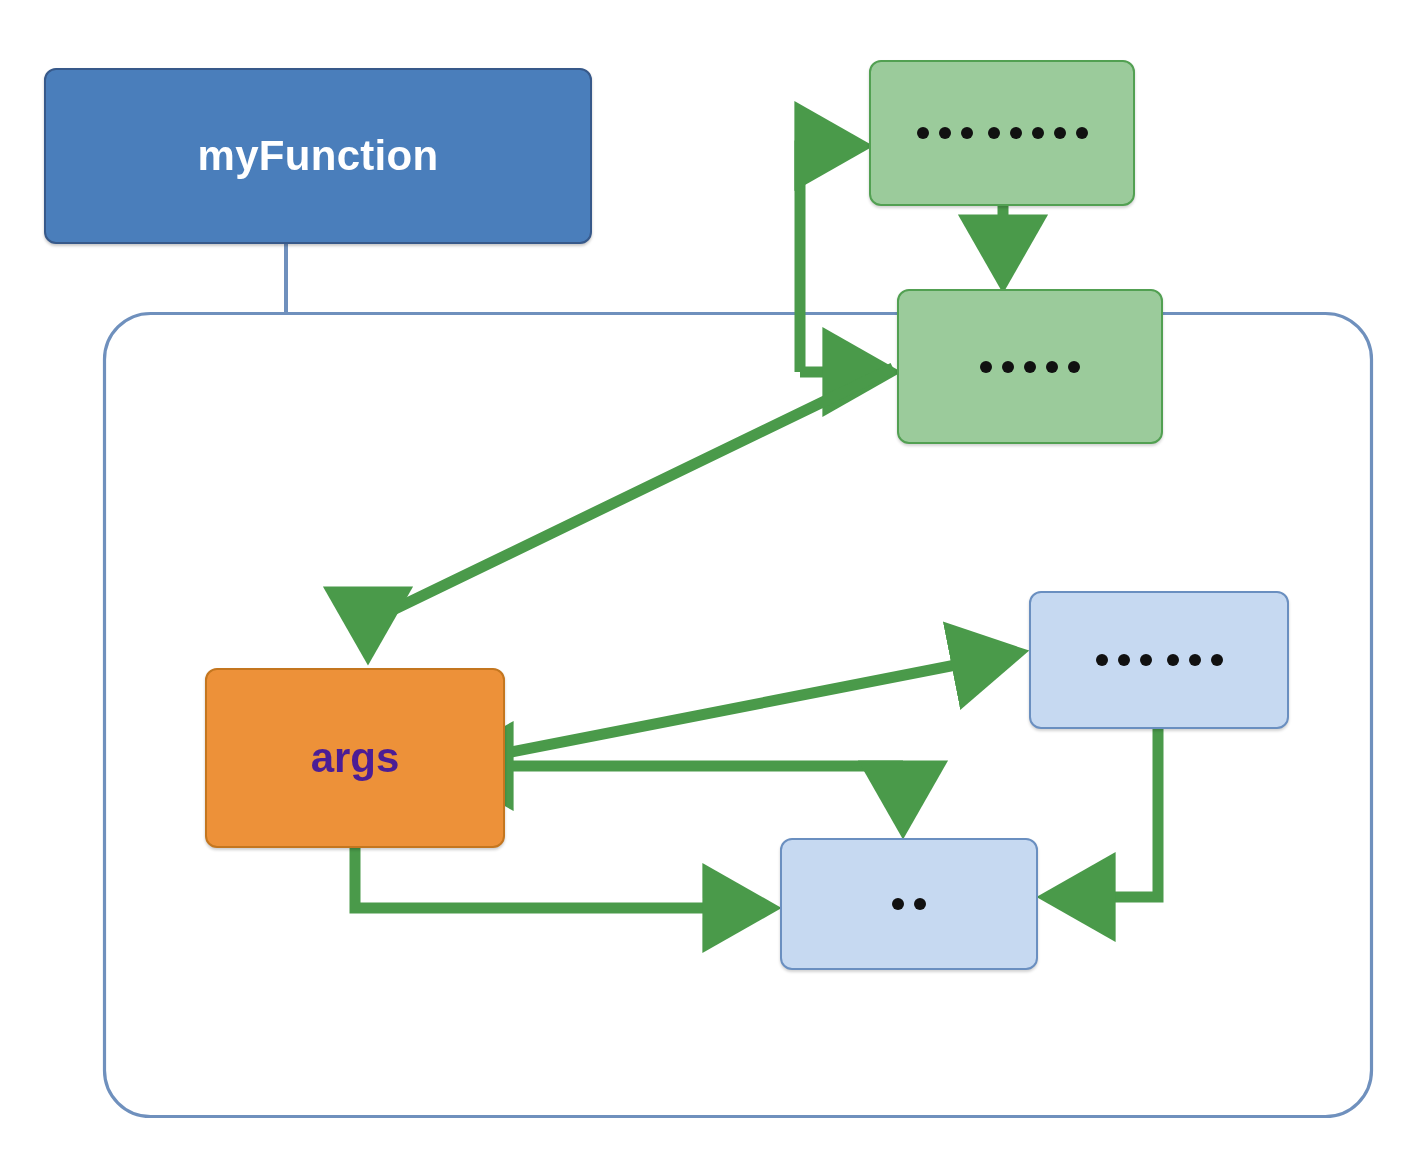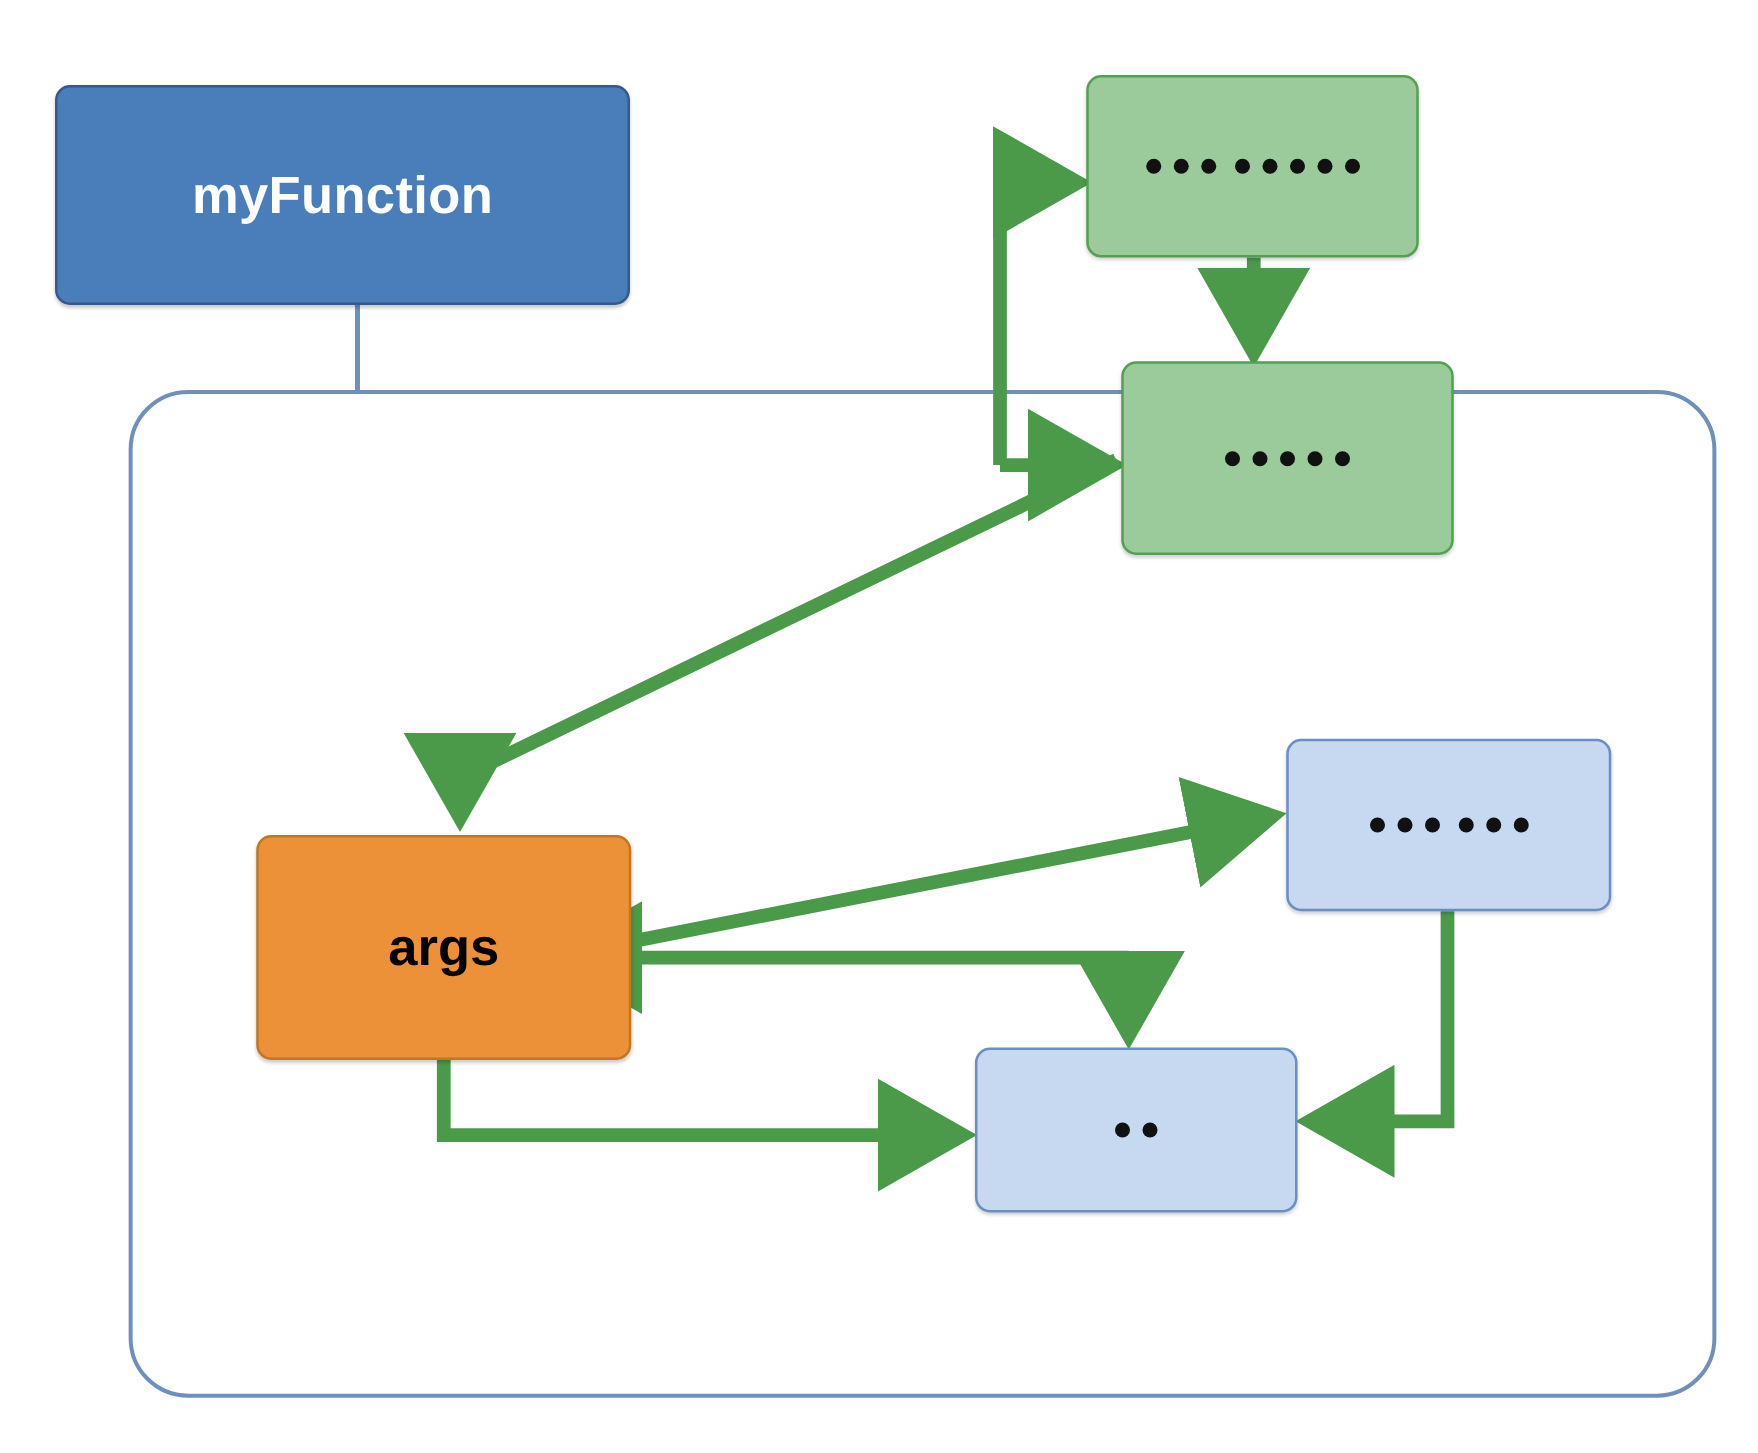--- a/index.html
+++ b/index.html
@@ -42,21 +42,21 @@
     font-size: 42px;
     font-weight: bold;
     letter-spacing: 0.3px;
   }
   .node-args {
     background: #ED9139;
     border: 2px solid #C4761F;
     box-shadow: 0 2px 3px rgba(0,0,0,0.20);
   }
   .node-args .label {
-    color: #000000;
+    color: #4c1d95;
     font-size: 42px;
     font-weight: bold;
   }
   .node-green {
     background: #9BCB9B;
     border: 2px solid #52A052;
     box-shadow: 0 2px 3px rgba(0,0,0,0.18);
   }
   .node-lightblue {
     background: #C6D9F1;
@@ -112,21 +112,21 @@
 
     <path d="M 903,766 L 452,766" fill="none" stroke="#4A9A4A" stroke-width="11" marker-end="url(#grnArrow)"></path>
 
     <path d="M 903,766 L 903,822" fill="none" stroke="#4A9A4A" stroke-width="11" stroke-linejoin="miter" marker-end="url(#grnArrow)"></path>
 
     <path d="M 355,848 L 355,908 L 764,908" fill="none" stroke="#4A9A4A" stroke-width="11" stroke-linejoin="miter" marker-end="url(#grnArrow)"></path>
 
     <path d="M 1158,729 L 1158,897 L 1054,897" fill="none" stroke="#4A9A4A" stroke-width="11" stroke-linejoin="miter" marker-end="url(#grnArrow)"></path>
   </svg>
 
-  <div class="node node-fn" style="left:44px; top:68px; width:460px; height:176px;">
+  <div class="node node-fn" style="left:44px; top:68px; width:548px; height:176px;">
     <span class="label">myFunction</span>
   </div>
 
   <div class="node node-green" style="left:869px; top:60px; width:266px; height:146px;">
     <span class="dots">
       <span class="dotgroup">
           <span class="dot"></span>
           <span class="dot"></span>
           <span class="dot"></span>
         </span>

